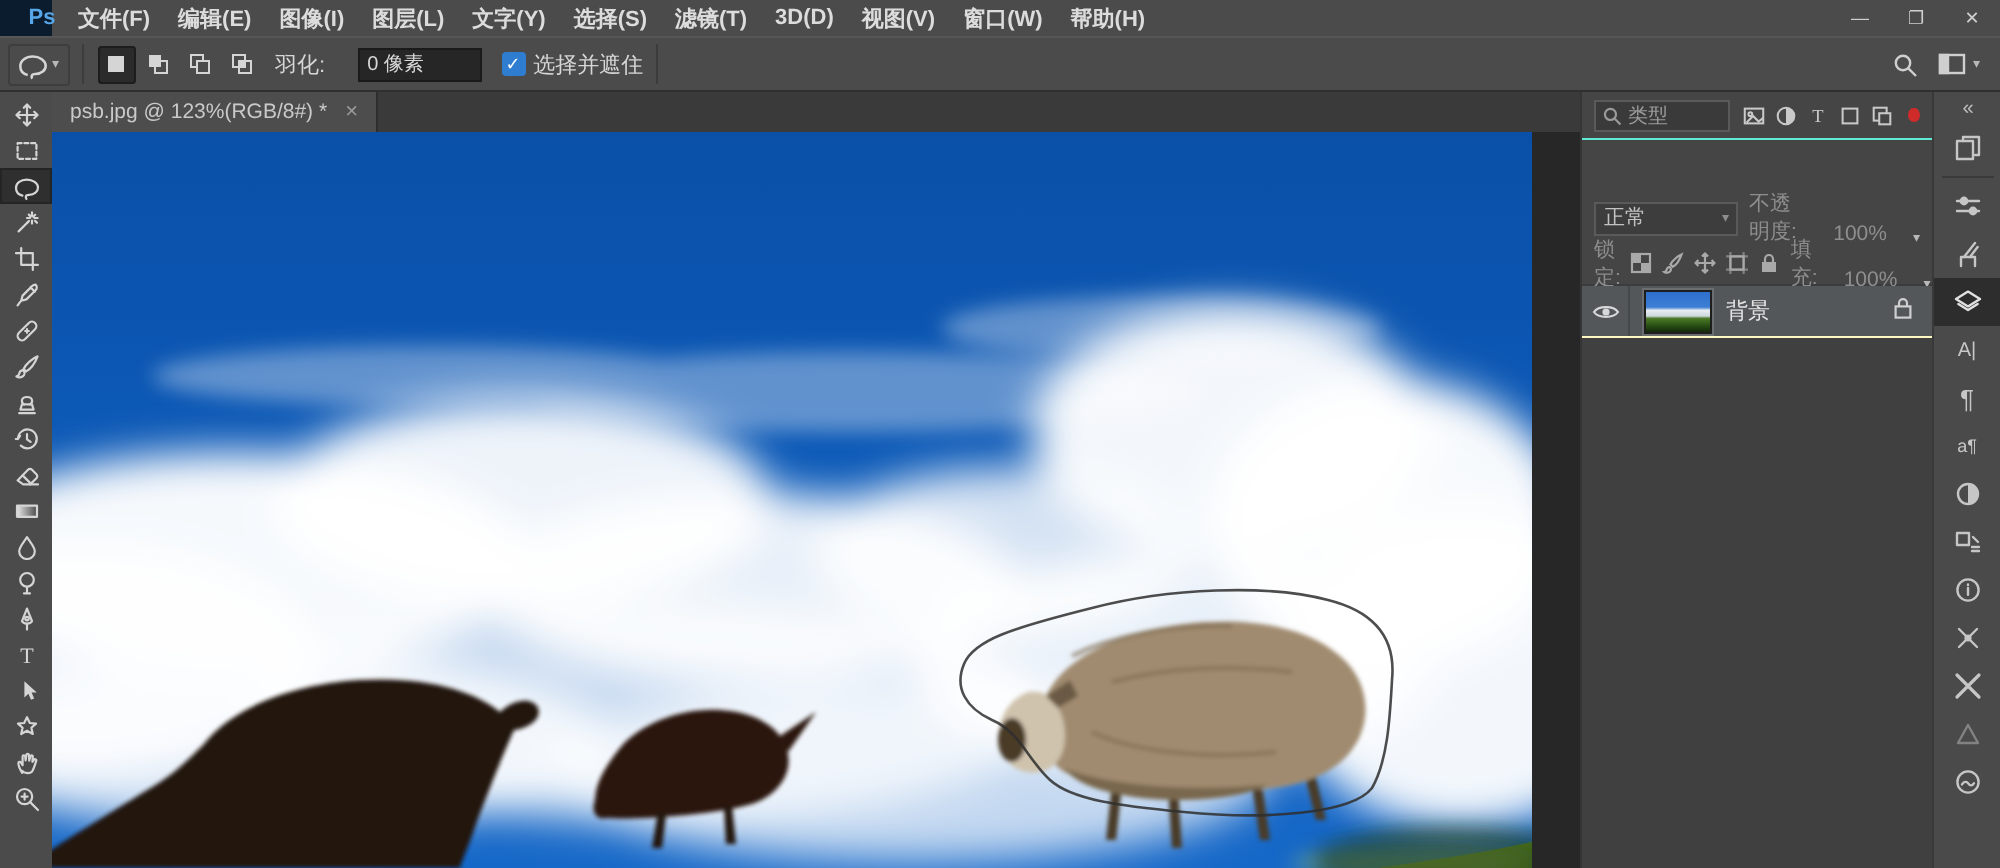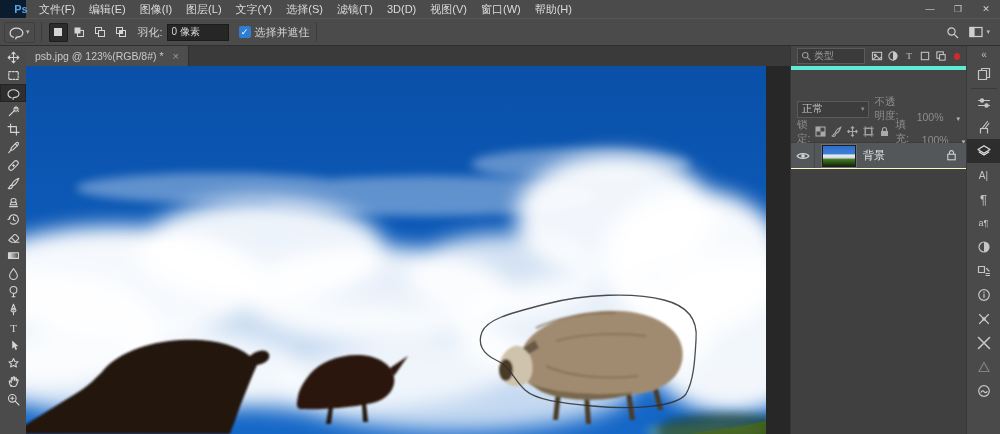--- a/index.html
+++ b/index.html
@@ -1,32 +1,32 @@
 <!DOCTYPE html>
 <html><head>
 <meta charset="utf-8">
 <style>
   * { margin:0; padding:0; box-sizing:border-box; }
   html,body { width:1000px; height:434px; overflow:hidden; background:#272727;
     font-family:"Liberation Sans","DejaVu Sans",sans-serif; -webkit-font-smoothing:antialiased; }
   .menubar { height:18px; background:#4b4b4b; display:flex; align-items:center; font-size:11px; color:#dcdcdc; }
   .ps-logo { width:26px; height:18px; background:#0a1c2e; color:#57a6e8; font-weight:bold; font-size:11px;
     display:flex; align-items:center; justify-content:center; margin-right:6px;padding-left:16px; }
-  .menu-item { padding:0 7px; height:18px; display:flex; align-items:center; cursor:default; }
+  .menu-item { padding:0 7px; height:18px; display:flex; align-items:center; cursor:default;font-weight:bold; }
   .win-controls { margin-left:auto; display:flex; height:18px; }
   .win-btn { width:28px; display:flex; align-items:center; justify-content:center; font-size:9px; color:#cfcfcf; }
 
   .optionsbar { height:28px; background:#4b4b4b; border-top:1px solid #565656; border-bottom:1px solid #2f2f2f;
     display:flex; align-items:center; font-size:11px; color:#d6d6d6; padding:0 4px; }
   .opt-sep { width:1px; height:20px; background:#3c3c3c; margin:0 6px; }
   .tool-preset { display:flex; align-items:center; gap:2px; padding:2px 4px; border:1px solid #3e3e3e; border-radius:2px; }
   .caret { font-size:7px; color:#b8b8b8; }
   .mode-btn { width:19px; height:19px; display:flex; align-items:center; justify-content:center; margin:0 1px; border-radius:2px; }
   .mode-btn.active { background:#2b2b2b; box-shadow:inset 0 0 0 1px #1d1d1d; }
-  .opt-label { margin:0 4px 0 6px; }
+  .opt-label { margin:0 16px 0 6px; }
   .opt-input { width:62px; height:17px; background:#262626; border:1px solid #1b1b1b; color:#d8d8d8;
     font-size:10px; padding:0 4px; font-family:"Liberation Sans","DejaVu Sans",sans-serif; }
   .checkbox { width:12px; height:12px; background:#2f7dd1; border-radius:2px; display:flex; align-items:center;
     justify-content:center; color:#fff; font-size:9px; margin:0 4px 0 10px; }
   .sm-btn { height:19px; padding:0 12px; background:#262626; border:1px solid #191919; border-radius:2px;
     color:#e0e0e0; font-size:10.5px; display:flex; align-items:center; margin-left:12px; }
   .opt-right { margin-left:auto; display:flex; align-items:center; gap:10px; padding-right:6px; }
 
   .main { display:flex; height:388px; }
   .toolbar { width:26px; background:#4b4b4b; display:flex; flex-direction:column; padding-top:2px; }
@@ -42,21 +42,21 @@
   .doc-close { color:#9a9a9a; font-size:11px; }
   .canvas-area { flex:1; position:relative; background:#272727; }
   .canvas-area svg { display:block; }
 
   .dock { width:176px; background:#454545; border-left:1px solid #353535; display:flex; flex-direction:column; font-size:10.5px; }
   .dock-tabs { height:22px; background:#383838; display:flex; align-items:stretch; color:#b5b5b5; }
   .dtab { padding:0 6px; display:flex; align-items:center; }
   .dtab.active { background:#454545; color:#d8d8d8; }
   .dock-tab-extra { margin-left:auto; display:flex; align-items:center; gap:7px; padding-right:6px; color:#c9c9c9; }
   .drow { display:flex; align-items:center; padding:0 6px; }
-  .filter-row { height:24px; gap:4px; border-bottom:4px solid #5eead4; }
+  .filter-row { height:24px; gap:4px; border-bottom:1px solid #5eead4; }
   .search-box { width:84px; height:16px; background:#3a3a3a; border:1px solid #5a5a5a; display:flex;
     align-items:center; gap:3px; padding:0 3px; color:#9b9b9b; font-size:10px; }
   .f-icons { display:flex; align-items:center; gap:4px; margin-left:2px; color:#c9c9c9; }
   .f-icons svg { width:12px; height:12px; stroke:#c9c9c9; fill:none; stroke-width:1.1; }
   .red-dot { width:7px; height:7px; border-radius:50%; background:#cf2b2b; margin-left:3px; }
   .blend-row { height:24px; gap:5px;margin-top:27px; }
   .select-box { width:84px; height:17px; background:#3d3d3d; border:1px solid #5a5a5a; display:flex;
     align-items:center; justify-content:space-between; padding:0 4px; color:#c3c3c3; }
   .dim { color:#8e8e8e; }
   .mini-select { display:flex; align-items:flex-end; gap:13px; }

